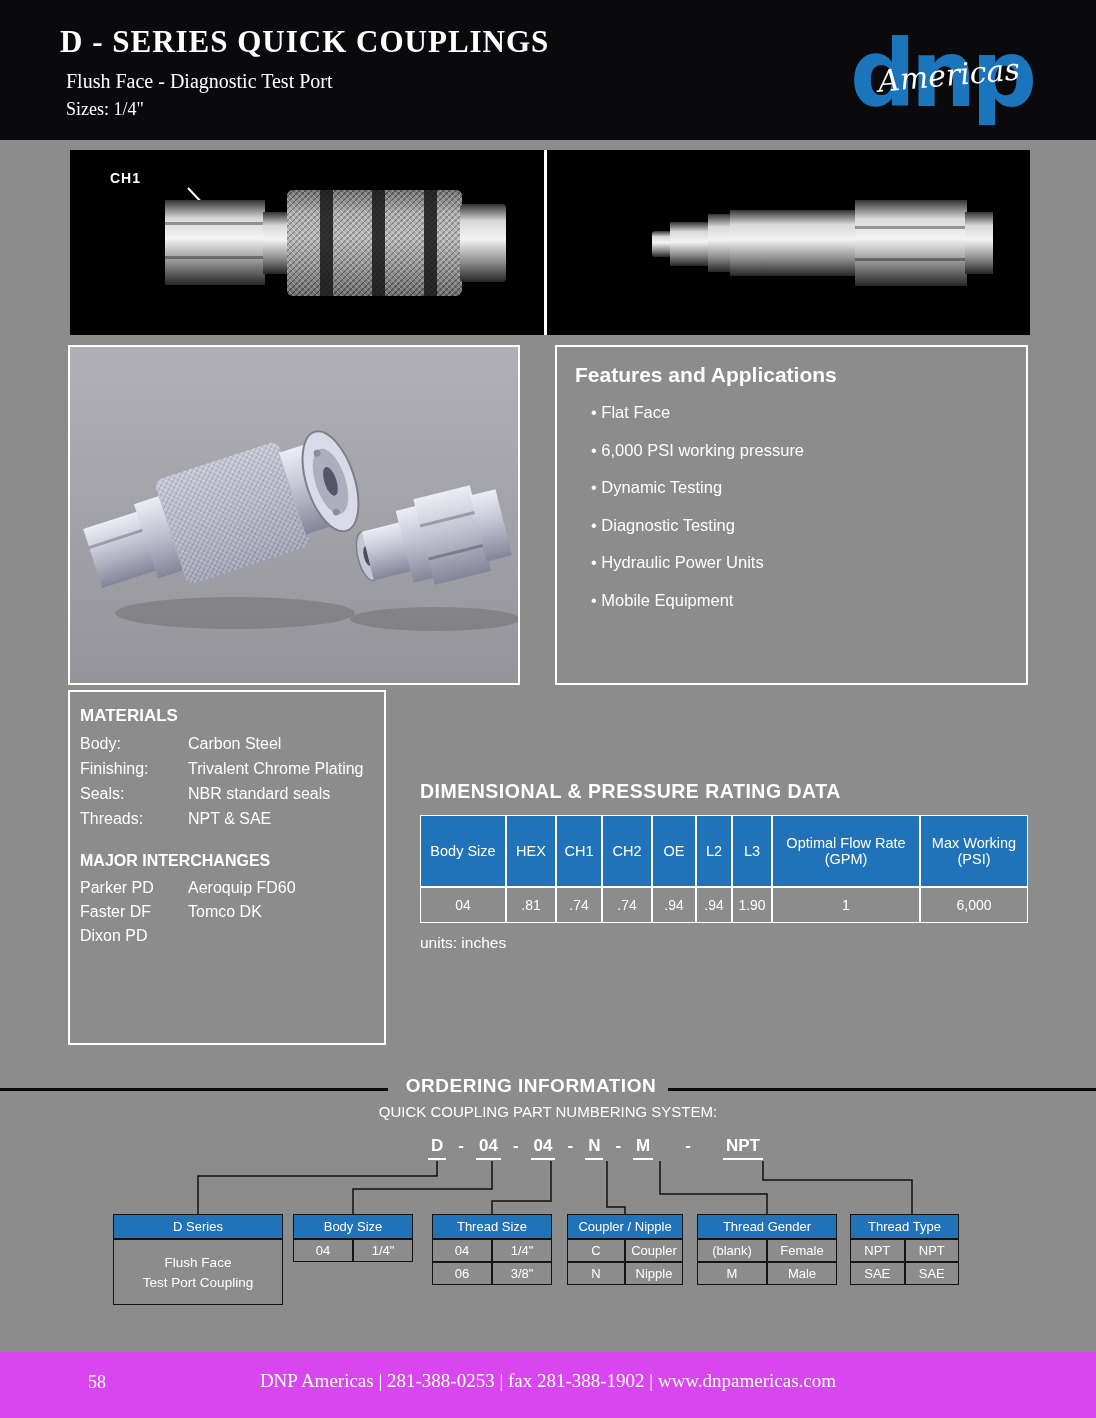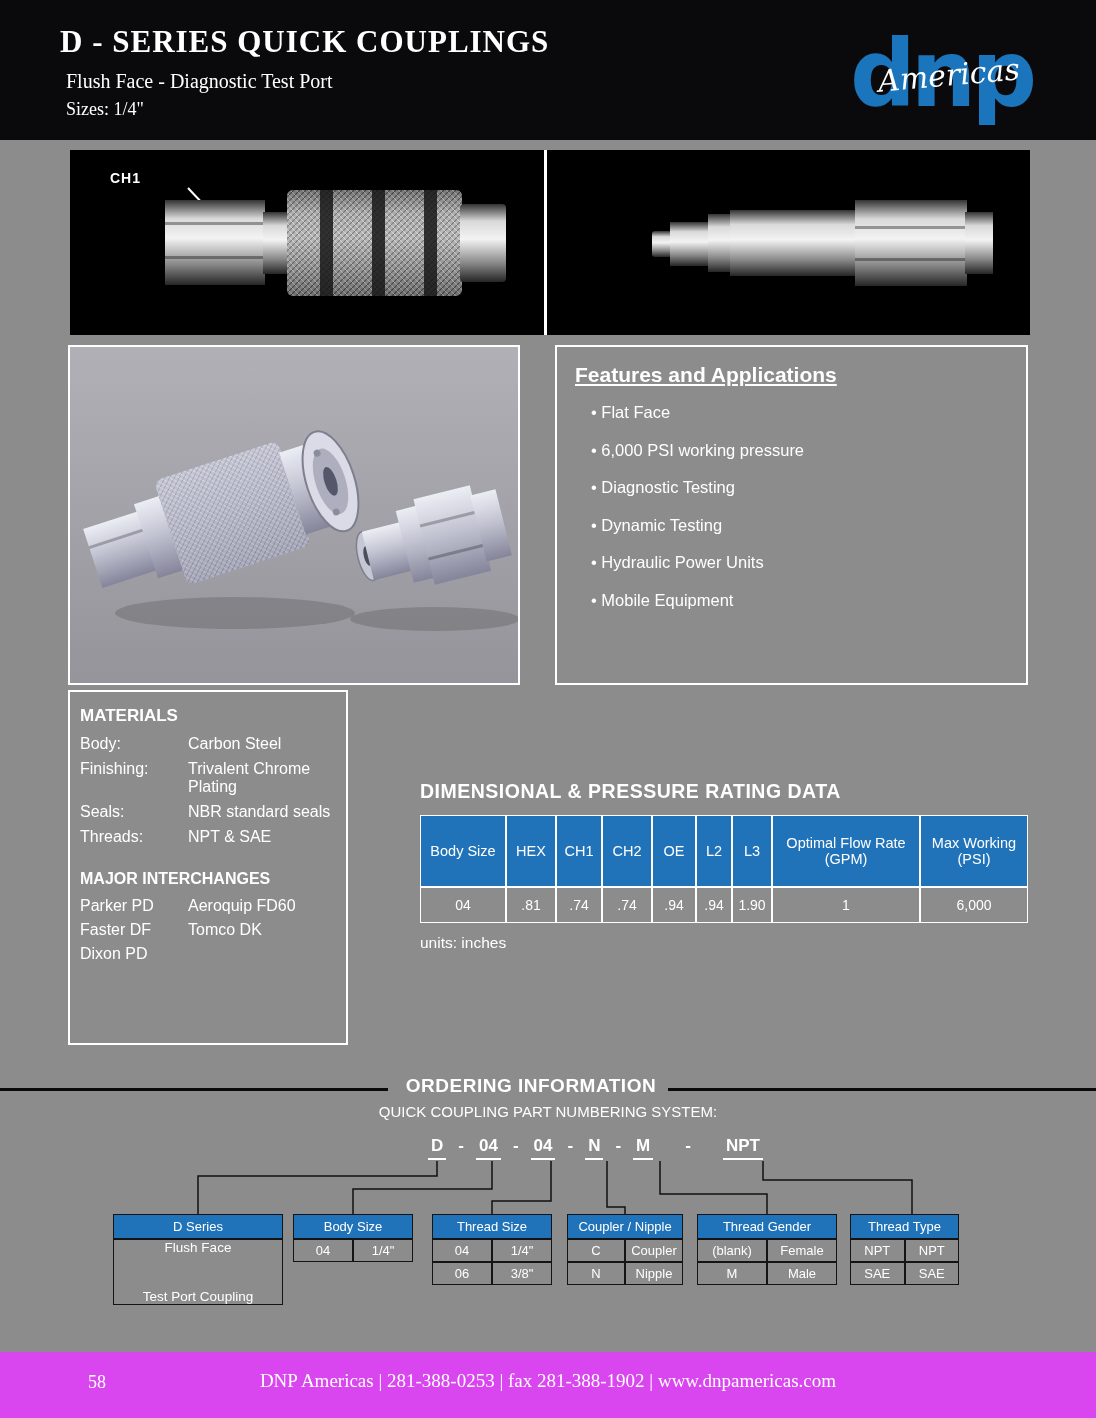--- a/index.html
+++ b/index.html
@@ -16,24 +16,24 @@
   .header-sizes { position:absolute; left:66px; top:99px; font-family:"Liberation Serif",serif; font-size:18px; }
   .logo { position:absolute; right:58px; top:6px; width:190px; height:126px; }
   
   .photos { position:absolute; left:70px; top:150px; width:960px; height:185px; display:flex; }
   .photo-left  { width:477px; height:185px; background:#000; border-right:3px solid #fff; position:relative; }
   .photo-right { flex:1; height:185px; background:#000; position:relative; }
   .dim-label { position:absolute; left:40px; top:20px; color:#fff; font-weight:bold; font-size:14px; letter-spacing:1px; }
   
   .render-panel { position:absolute; left:68px; top:345px; width:452px; height:340px; border:2px solid #fff; background:#a3a3a8; overflow:hidden; }
   .features-panel { position:absolute; left:555px; top:345px; width:473px; height:340px; border:2px solid #fff; color:#fff; padding:16px 18px; }
-  .features-title { font-size:21px; font-weight:bold; margin-bottom:16px;text-decoration:underline; }
+  .features-title { font-size:21px; font-weight:bold; margin-bottom:16px; }
   .feature-item { font-size:16.5px; margin:0 0 18.5px 16px; }
   
-  .materials { position:absolute; left:68px; top:690px; width:280px; height:355px; border:2px solid #fff; color:#fff; padding:14px 10px; font-size:16px; }
+  .materials { position:absolute; left:68px; top:690px; width:318px; height:355px; border:2px solid #fff; color:#fff; padding:14px 10px; font-size:16px; }
   .materials-title { font-size:17px; font-weight:bold; margin-bottom:9px; }
   .mat-row { display:flex; margin-bottom:7px; }
   .mat-label { width:108px; flex:none; }
   .mi-title { font-weight:bold; margin:24px 0 9px; font-size:16px; }
   .mi-row { display:flex; margin-bottom:6px; }
   .mi-col1 { width:108px; flex:none; }
   
   .dim-title { position:absolute; left:420px; top:780px; color:#fff; font-weight:bold; font-size:19.5px; letter-spacing:.5px; }
   .dim-table { position:absolute; left:420px; top:815px; width:608px; display:grid;
     grid-template-columns:86px 50px 46px 50px 44px 36px 40px 148px 108px; color:#fff; }
@@ -51,21 +51,21 @@
   .part-dash.wide { margin:0 26px; }
   .connectors { position:absolute; left:0; top:0; width:1096px; height:1418px; pointer-events:none; }
   .obox { position:absolute; top:1214px; color:#fff; font-size:13px; text-align:center; }
   #obox-0 { left:113px; width:170px; }
   #obox-1 { left:293px; width:120px; }
   #obox-2 { left:432px; width:120px; }
   #obox-3 { left:567px; width:116px; }
   #obox-4 { left:697px; width:140px; }
   #obox-5 { left:850px; width:109px; }
   .obox-header { background:#2173b9; border:1px solid #141414; padding:4px 2px; }
-  .obox-body { border:1px solid #141414; height:66px; display:flex; flex-direction:column; justify-content:space-between; gap:5px; font-size:13.5px; }
+  .obox-body { border:1px solid #141414; height:66px; display:flex; flex-direction:column; justify-content:center; gap:5px; font-size:13.5px; }
   .obox-row { display:flex; }
   .obox-cell { flex:1; border:1px solid #141414; padding:3px 2px; }
   
   .footer { position:absolute; left:0; top:1352px; width:1096px; height:66px; background:#d946ef; color:#fff; font-family:"Liberation Serif",serif; }
   .page-num { position:absolute; left:88px; top:20px; font-size:18px; }
   .footer-text { position:absolute; left:0; top:18px; width:1096px; text-align:center; font-size:19px; }
 </style>
 </head>
 <body>
 
@@ -180,22 +180,22 @@
         <rect x="410" y="162" width="26" height="68" fill="url(#lavC)"></rect>
       </g>
     </svg>
   </div>
 
   <div class="features-panel">
     <div class="features-title">Features and Applications</div>
     <div class="features-list">
         <div class="feature-item">• Flat Face</div>
         <div class="feature-item">• 6,000 PSI working pressure</div>
+        <div class="feature-item">• Dynamic Testing</div>
         <div class="feature-item">• Diagnostic Testing</div>
-        <div class="feature-item">• Dynamic Testing</div>
         <div class="feature-item">• Hydraulic Power Units</div>
         <div class="feature-item">• Mobile Equipment</div>
       </div>
   </div>
 
   <div class="materials">
     <div class="materials-title">MATERIALS</div>
     <div>
         <div class="mat-row">
           <span class="mat-label">Body:</span>

